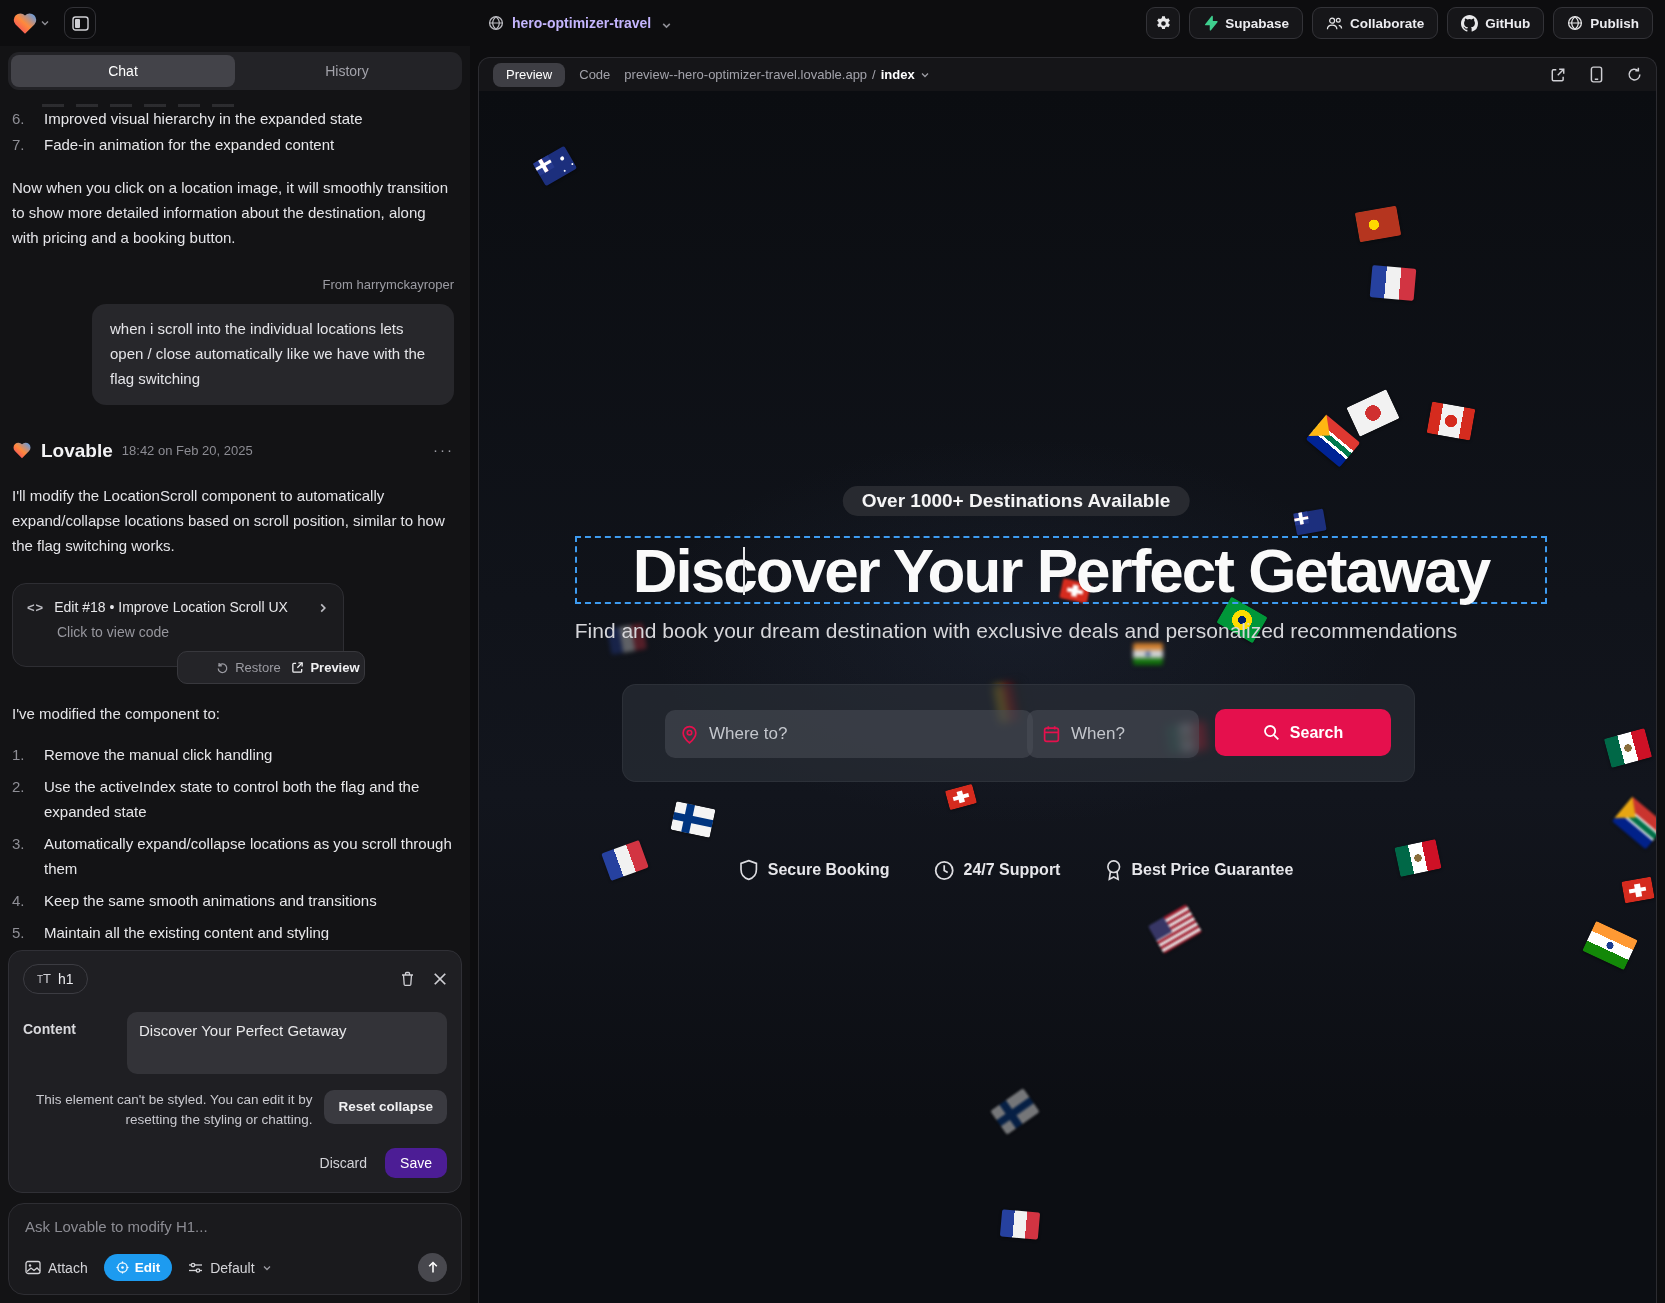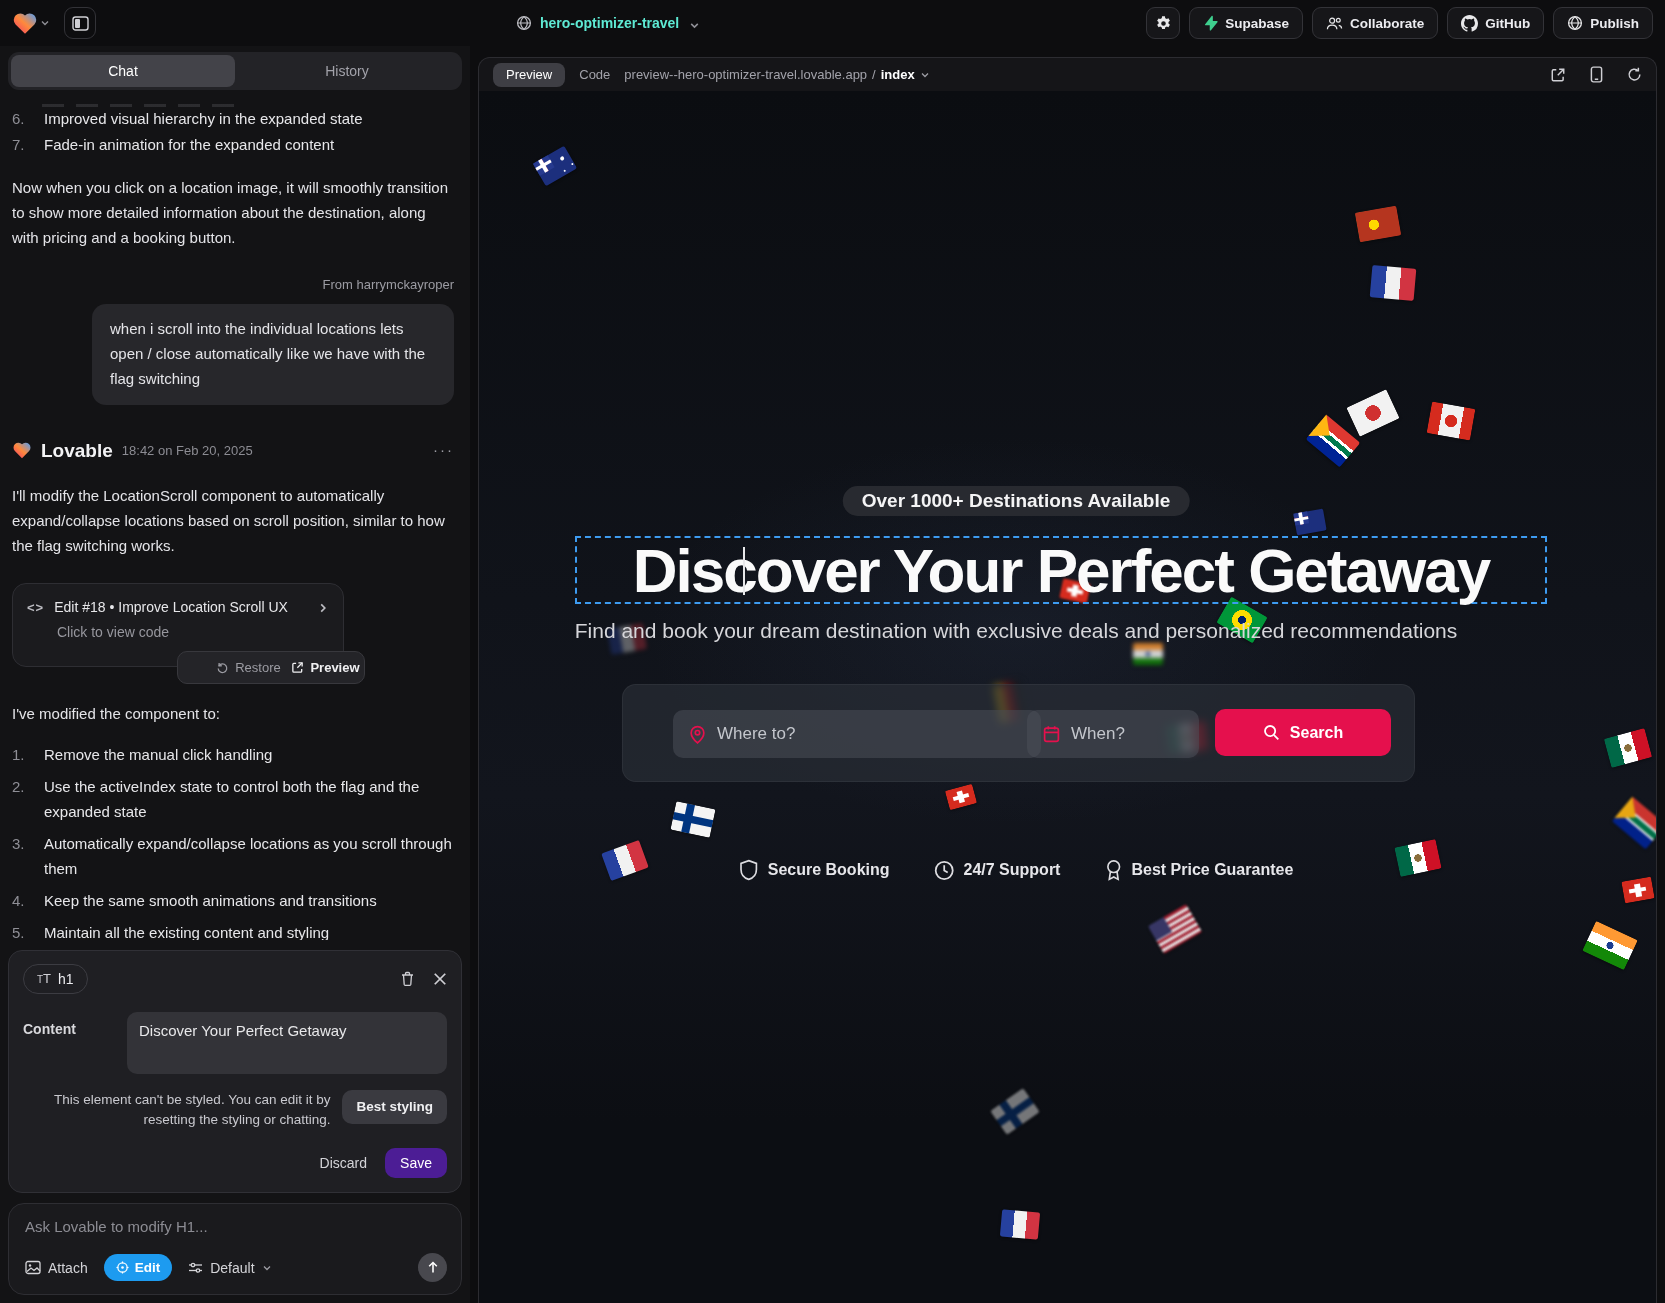--- a/index.html
+++ b/index.html
@@ -6,22 +6,22 @@
   html,body { width:1665px; height:1303px; overflow:hidden; background:#0d0d0f;
     font-family:"Liberation Sans", sans-serif; color:#e8e8ea; }
 
   
   .topbar { position:absolute; left:0; top:0; width:1665px; height:46px; background:#0d0d0f;
     display:flex; align-items:center; padding:0 12px; }
   .logo-wrap { display:flex; align-items:center; gap:2px; }
   .chev { color:#8f8f96; }
   .sq-btn { width:32px; height:32px; border:1px solid #333338; border-radius:9px; background:transparent;
     display:flex; align-items:center; justify-content:center; color:#cfcfd4; margin-left:14px; cursor:pointer; }
-  .project { position:absolute; left:516px; display:flex; align-items:flex-end; gap:8px; font-size:14px;
-    font-weight:bold; color:#5eead4; }
+  .project { position:absolute; left:488px; display:flex; align-items:flex-end; gap:8px; font-size:14px;
+    font-weight:bold; color:#c4b5fd; }
   .project .chev { margin-left:2px; }
   .topbar-right { margin-left:auto; display:flex; align-items:center; gap:9px; }
   .pill-btn { height:32px; border:1px solid #333338; border-radius:9px; background:#161619;
     display:flex; align-items:center; gap:7px; padding:0 13px; font-size:13.5px; font-weight:bold;
     color:#ececf0; cursor:pointer; }
   .gear-btn { width:34px; padding:0; justify-content:center; }
 
   
   .sidebar { position:absolute; left:0; top:46px; width:470px; height:1257px; display:flex;
     flex-direction:column; background:#131315; }
@@ -121,21 +121,21 @@
   .hero-title { font-size:62px; font-weight:bold; letter-spacing:-2px; color:#fafafa; white-space:nowrap; }
   .caret { position:absolute; left:166px; top:9px; width:2px; height:48px; background:#e8e8ea; }
   .hero-sub { position:absolute; left:537px; top:528px; transform:translateX(-50%); font-size:21px;
     color:#d6d6da; white-space:nowrap; }
 
   .search-panel { position:absolute; left:143px; top:593px; width:793px; height:98px;
     background:rgba(44,48,56,.62); border:1px solid rgba(255,255,255,.05); border-radius:14px; }
   .s-field { position:absolute; top:25px; height:48px; background:rgba(74,79,88,.55);
     border-radius:10px; display:flex; align-items:center; gap:11px; padding:0 16px; font-size:17px;
     color:#c3c6cc; cursor:text; }
-  .s-where { left:50px; width:368px;text-align:right; }
+  .s-where { left:42px; width:368px;text-align:right; }
   .s-when { left:404px; width:172px; }
   .s-btn { position:absolute; left:592px; top:24px; width:176px; height:47px; border-radius:10px;
     display:flex; align-items:center; justify-content:center; gap:10px; font-size:16px; font-weight:bold;
     color:#fff; cursor:pointer; }
 
   .features { position:absolute; left:537px; top:768px; transform:translateX(-50%); display:flex;
     gap:44px; align-items:center; white-space:nowrap; }
   .feature { display:flex; align-items:center; gap:9px; font-size:16px; font-weight:bold; color:#e6e6ea; }
   .feature svg { color:#dcdce0; }
 
@@ -382,21 +382,21 @@
             </svg>
         </span>
       </div>
     </div>
     <div class="ep-content-row">
       <div class="ep-label">Content</div>
       <div class="ep-textarea">Discover Your Perfect Getaway</div>
     </div>
     <div class="ep-note-row">
       <div class="ep-note">This element can't be styled. You can edit it by resetting the styling or chatting.</div>
-      <div class="reset-btn">Best styling</div>
+      <div class="reset-btn">Reset collapse</div>
     </div>
     <div class="ep-actions">
       <span class="discard-btn">Discard</span>
       <span class="save-btn" id="save-btn" style="background: #4c1d95;">Save</span>
     </div>
   </div>
 
   <div class="chat-input">
     <div class="ci-placeholder">Ask Lovable to modify H1...</div>
     <div class="ci-row">

